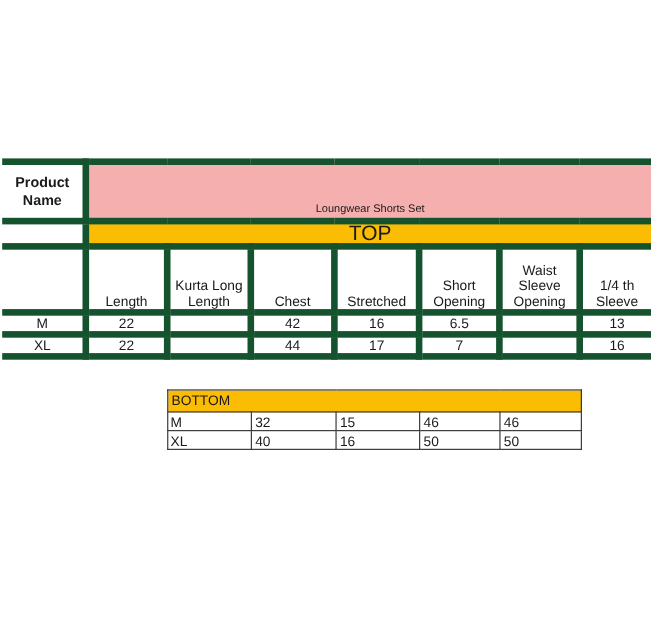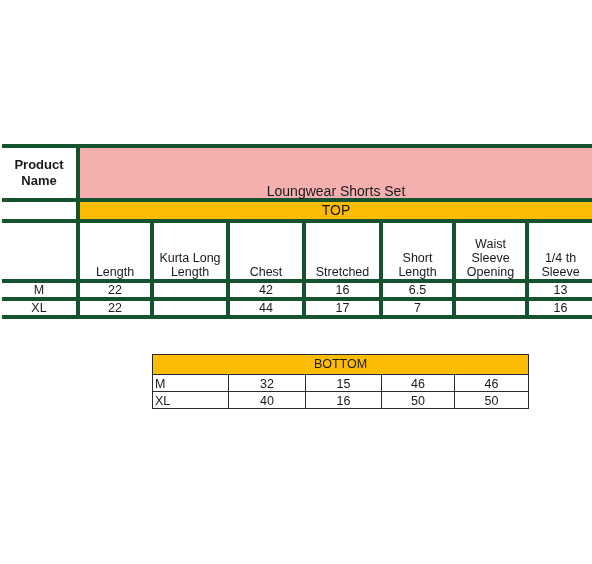--- a/index.html
+++ b/index.html
@@ -26,63 +26,62 @@
   }
   table.sz {
     border-collapse: collapse;
     table-layout: fixed;
     font-size: 12.5px;
   }
   #top-table {
     width: 590px;
   }
   #top-table td {
-    border: 4px solid #14532d;
+    border: 6px solid #14532d;
     padding: 0 3px;
     text-align: center;
     vertical-align: bottom;
     line-height: 14px;
     background: #ffffff;
   }
   #top-table td.nb-left { border-left: none; }
   #top-table td.nb-right { border-right: none; }
 
   .cell-product-name {
     font-weight: bold;
     font-size: 13px;
     vertical-align: middle !important;
     line-height: 16px !important;
   }
   .band-pink {
     background: #f5afaf !important;
     vertical-align: bottom !important;
-    font-size: 14px;
+    font-size: 10px;
   }
   .band-gold {
     background: #fbbc04 !important;
     vertical-align: middle !important;
-    font-size: 14px;
+    font-size: 19px;
     line-height: 17px !important;
   }
   .blank-cell { }
 
   
   #bottom-table-wrap {
     position: absolute;
     left: 152px;
     top: 354px;
     width: 376px;
   }
   #bottom-table {
     width: 376px;
   }
   #bottom-table td {
     border: 1px solid #2b2b2b;
     padding: 0 3px;
-    text-align: center;
     vertical-align: bottom;
     line-height: 14px;
     font-size: 12.5px;
     background: #ffffff;
   }
   #bottom-table td.band-gold {
     background: #fbbc04 !important;
   }
   .size-left {
     text-align: left !important;
@@ -112,21 +111,21 @@
       <tr style="height: 18px;">
         <td class="blank-cell nb-left"></td>
         <td class="band-gold nb-right" colspan="7">TOP</td>
       </tr>
       <tr style="height: 60px;">
         <td class="nb-left"></td>
         <td>Length</td>
         <td>Kurta Long Length</td>
         <td>Chest</td>
         <td>Stretched</td>
-        <td>Short Length</td>
+        <td>Short Opening</td>
         <td>Waist Sleeve Opening</td>
         <td class="nb-right">1/4 th Sleeve</td>
       </tr>
       <tr style="height: 17px;">
         <td class="nb-left">M</td>
         <td>22</td>
         <td></td>
         <td>42</td>
         <td>16</td>
         <td>6.5</td>

